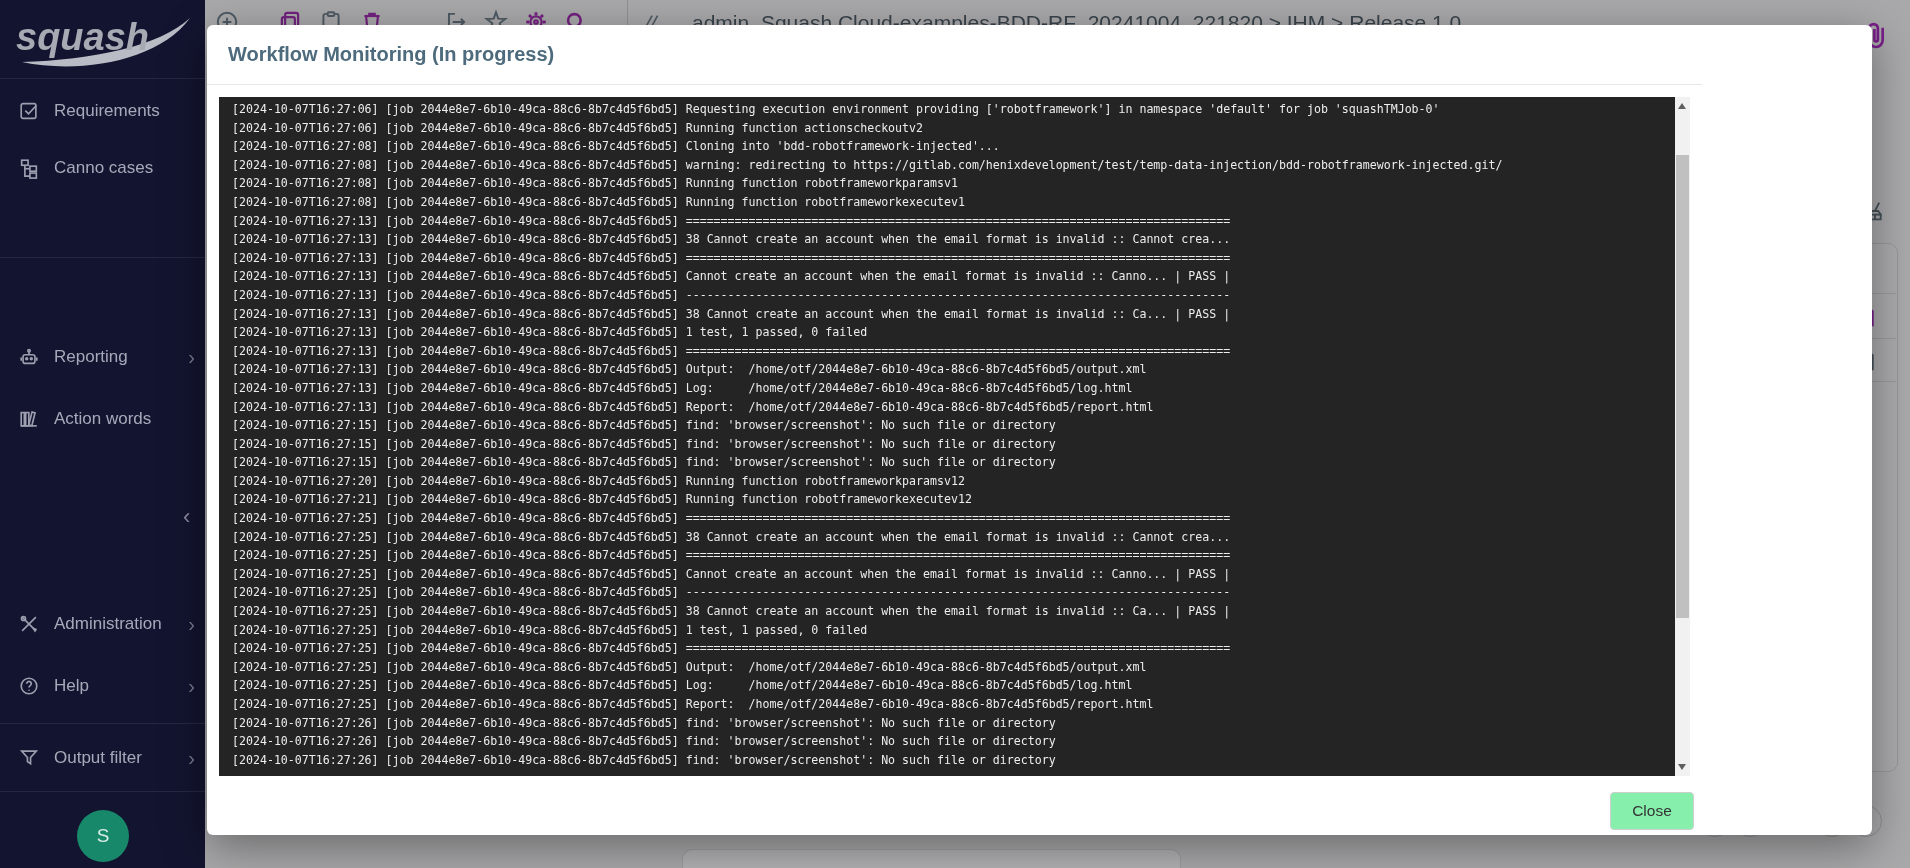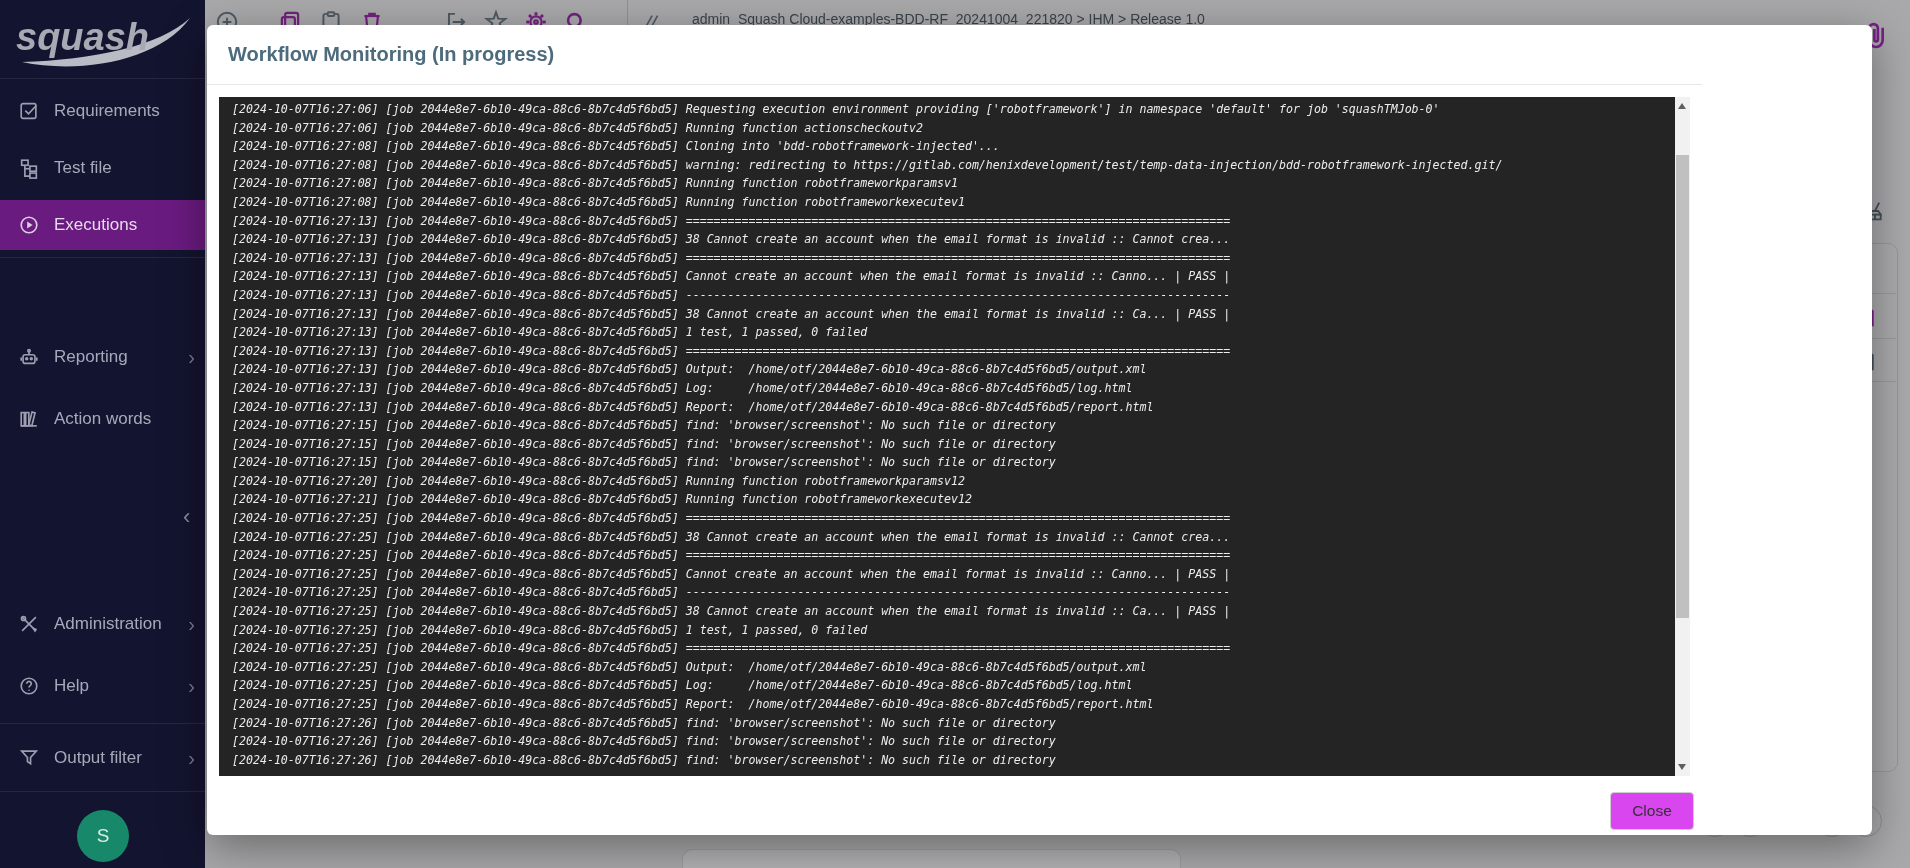--- a/index.html
+++ b/index.html
@@ -16,21 +16,21 @@
   .side-item .lbl { position:absolute; left:54px; white-space:nowrap; }
   .side-item .chev { position:absolute; right:10px; color:#787a8e; font-size:20px; line-height:20px; }
   .side-item.active { background:#6a1b7f; color:#e6dcee; }
   #collapse-toggle { position:absolute; left:183px; top:504px; color:#8a8c9e; font-size:22px; }
   #avatar { position:absolute; left:77px; top:810px; width:52px; height:52px; border-radius:50%;
             background:#17896a; color:#d9ece5; font-size:19px; display:flex; align-items:center; justify-content:center; }
 
   
   .tb-icon { position:absolute; top:9px; width:26px; height:26px; }
   #tb-divider { position:absolute; left:627px; top:0; width:1px; height:38px; background:#909094; }
-  #breadcrumb { position:absolute; left:692px; top:11px; font-size:14px; color:#39434b; white-space:nowrap; }
+  #breadcrumb { position:absolute; left:692px; top:11px; font-size:21px; color:#39434b; white-space:nowrap; }
   #paperclip { position:absolute; left:1860px; top:12px; }
 
   
   #pill { position:absolute; left:1646px; top:97px; width:182px; height:51px; border-radius:26px;
           background:#aeaeb0; border:1px solid #9a9a9c; z-index:1; }
   .badge { position:absolute; width:20px; height:20px; border-radius:50%; background:#b6b0c1;
            color:#2e2e2e; font-size:12.5px; display:flex; align-items:center; justify-content:center; z-index:2; }
   .rp-icon { position:absolute; z-index:2; }
   #rp-divider { position:absolute; left:1765px; top:197px; width:1px; height:29px; background:#8f8f91; z-index:1; }
   #rt-panel { position:absolute; left:1646px; top:243px; width:252px; height:529px; border:1px solid #98989a;
@@ -47,27 +47,27 @@
   #pag-label { position:absolute; left:1770px; top:812px; width:38px; text-align:center;
                font-size:16px; color:#2e3940; z-index:2; }
 
   
   #modal { position:absolute; left:207px; top:25px; width:1665px; height:810px; background:#ffffff;
            border-radius:6px; box-shadow:0 12px 45px rgba(0,0,0,0.38); z-index:10; }
   #modal-title { position:absolute; left:21px; top:18px; font-size:20px; font-weight:600; color:#4d6b7c; }
   #modal-hdiv { position:absolute; left:0; top:59px; width:1495px; height:1px; background:#e7e7e7; }
   #console { position:absolute; left:12px; top:72px; width:1456px; height:679px; background:#242424; overflow:hidden; }
   #console pre { padding:3px 0 0 13px; font-family:"DejaVu Sans Mono",monospace; font-size:11.6px;
-                 line-height:18.6px; color:#ededed; white-space:pre;font-style:italic; }
+                 line-height:18.6px; color:#ededed; white-space:pre; }
   #v-scrollbar { position:absolute; left:1468px; top:72px; width:15px; height:679px; background:#f1f1f1; }
   #v-thumb { position:absolute; left:1px; top:58px; width:13px; height:463px; background:#c0c0c0; }
   .scroll-arrow { position:absolute; left:3px; width:0; height:0; border-left:4.5px solid transparent; border-right:4.5px solid transparent; }
   #arrow-up { top:6px; border-bottom:6px solid #5f5f5f; }
   #arrow-down { bottom:6px; border-top:6px solid #5f5f5f; }
-  #close-btn { position:absolute; left:1403px; top:767px; width:84px; height:38px; background:#d946ef;
+  #close-btn { position:absolute; left:1403px; top:767px; width:84px; height:38px; background:#86efac;
                border:1px solid #cfcfcf; border-radius:4px; font-size:15.5px; color:#333333;
                display:flex; align-items:center; justify-content:center; font-family:"Liberation Sans",sans-serif; }
 </style>
 </head>
 <body>
 
 <div>
   <span class="tb-icon" style="left:214px">
     <svg viewBox="0 0 24 24" width="26" height="26" fill="none" stroke="#4e5a64" stroke-width="1.8">
         <circle cx="12" cy="12" r="8.5"></circle>
@@ -311,32 +311,23 @@
   <div class="side-item" style="top:143px">
     <span class="ico">
       <svg viewBox="0 0 24 24" width="22" height="22" fill="none" stroke="#9d9fb0" stroke-width="1.8">
           <rect x="4" y="3.5" width="7" height="5.5"></rect>
           <rect x="13" y="10" width="7" height="5.5"></rect>
           <rect x="13" y="17.5" width="7" height="5.5"></rect>
           <path d="M7.5 9v11.8h5.5"></path>
           <path d="M7.5 12.8H13"></path>
         </svg>
     </span>
-    <span class="lbl">Test file</span>
-  </div>
-
-  <div class="side-item active" style="top:200px">
-    <span class="ico">
-      <svg viewBox="0 0 24 24" width="22" height="22" fill="none" stroke="#d9cfe2" stroke-width="1.8">
-          <circle cx="12" cy="12" r="8.5"></circle>
-          <polygon points="10,8.2 16,12 10,15.8" fill="#d9cfe2" stroke="none"></polygon>
-        </svg>
-    </span>
-    <span class="lbl">Executions</span>
-  </div>
+    <span class="lbl">Canno cases</span>
+  </div>
+
   <div class="side-div" style="top:257px"></div>
 
 
   <div class="side-item" style="top:332px">
     <span class="ico">
       <svg viewBox="0 0 24 24" width="22" height="22" fill="none" stroke="#9d9fb0" stroke-width="1.8">
           <rect x="5.5" y="9.5" width="13" height="9.5" rx="2.5"></rect>
           <circle cx="9.5" cy="14" r="1" fill="#9d9fb0"></circle>
           <circle cx="14.5" cy="14" r="1" fill="#9d9fb0"></circle>
           <path d="M12 9.5V6.5"></path>

